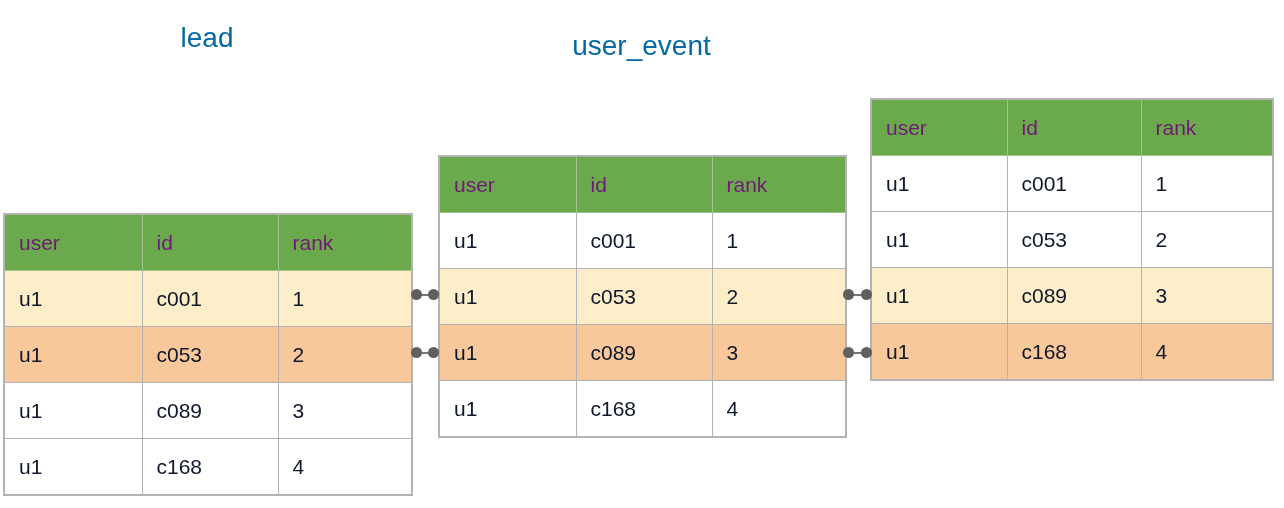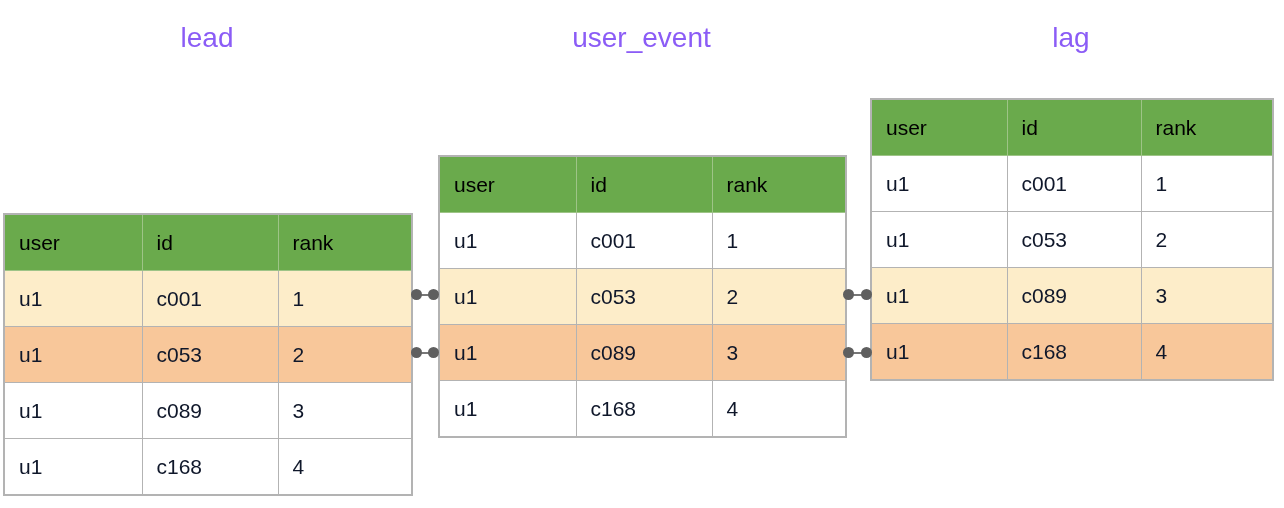--- a/index.html
+++ b/index.html
@@ -13,21 +13,21 @@
     height: 508px;
     background: #ffffff;
     font-family: "Liberation Sans", sans-serif;
     overflow: hidden;
   }
 
   .table-title {
     position: absolute;
     text-align: center;
     font-size: 28px;
-    color: #8b5cf6;
+    color: #0369a1;
     font-family: "Liberation Sans", sans-serif;
     white-space: nowrap;
     line-height: 1;
   }
 
   .db-table {
     position: absolute;
     border-collapse: collapse;
     table-layout: fixed;
     background: #ffffff;
@@ -40,21 +40,21 @@
     font-size: 21px;
     text-align: left;
     font-weight: normal;
     color: #0f172a;
     font-family: "Liberation Sans", sans-serif;
     overflow: hidden;
     white-space: nowrap;
   }
   .db-table thead th {
     background: #6aaa4c;
-    color: #000000;
+    color: #701a75;
     border-color: #9ec487;
   }
   .row-cream td { background: #fdedc9; }
   .row-orange td { background: #f8c79a; }
   .cell-red { color: #ff0000; }
 
   .connector {
     position: absolute;
     height: 12px;
   }
@@ -114,21 +114,21 @@
         <td>3</td>
       </tr>
       <tr>
         <td>u1</td>
         <td>c168</td>
         <td>4</td>
       </tr>
     </tbody>
   </table>
 
-  <div class="table-title" style="left:438px; top:24px; width:407px;">user_event</div>
+  <div class="table-title" style="left:438px; top:32px; width:407px;">user_event</div>
 
   <table class="db-table" style="left:438px; top:155px; width:407px;">
     <colgroup>
       <col style="width:137px;">
         <col style="width:136px;">
         <col style="width:134px;">
     </colgroup>
     <thead>
       <tr>
         <th>user</th>
@@ -153,21 +153,20 @@
         <td class="cell-red">3</td>
       </tr>
       <tr>
         <td>u1</td>
         <td>c168</td>
         <td>4</td>
       </tr>
     </tbody>
   </table>
 
-  <div class="table-title" style="left:870px; top:24px; width:402px;">lag</div>
 
   <table class="db-table" style="left:870px; top:98px; width:402px;">
     <colgroup>
       <col style="width:136px;">
         <col style="width:134px;">
         <col style="width:132px;">
     </colgroup>
     <thead>
       <tr>
         <th>user</th>

